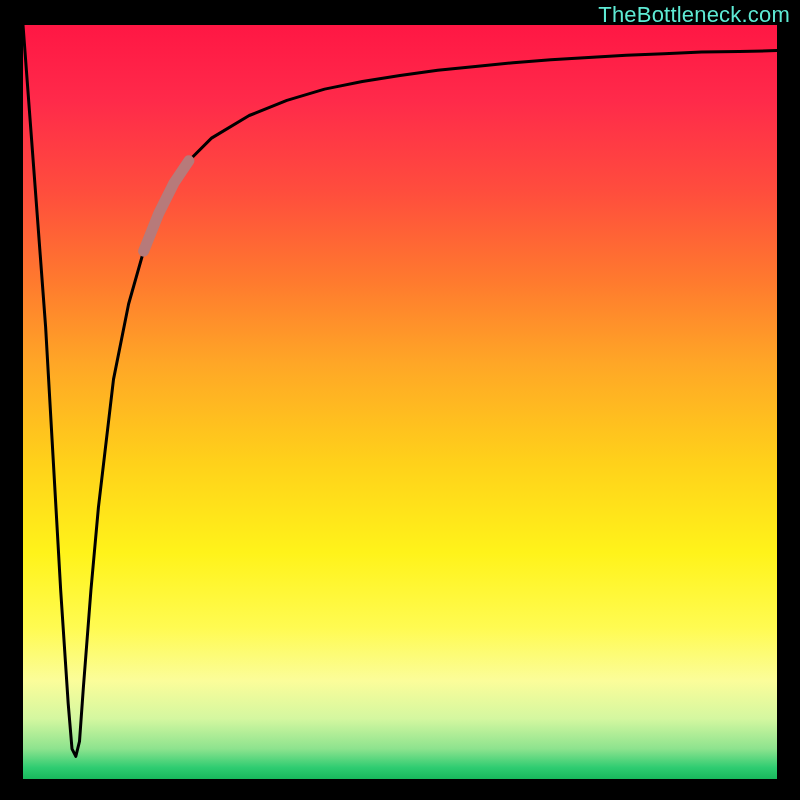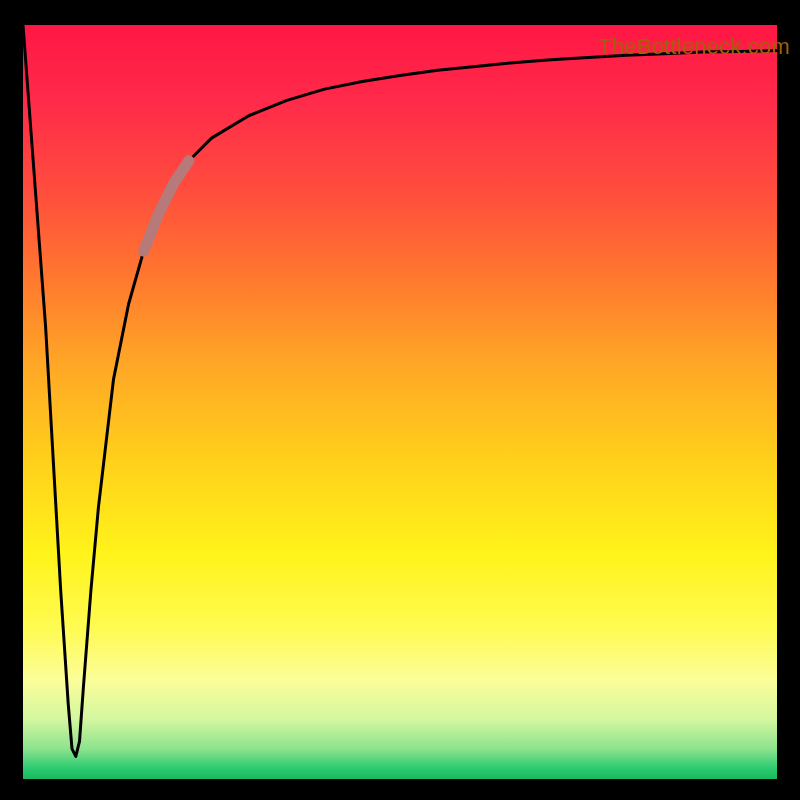--- a/index.html
+++ b/index.html
@@ -14,26 +14,25 @@
   .outer {
     position: relative;
     width: 800px;
     height: 800px;
     background: #000;
   }
   .watermark {
     position: absolute;
     top: 2px;
     right: 10px;
-    color: #a16207;
+    color: #5eead4;
     font-size: 22px;
     font-weight: 500;
     letter-spacing: 0.2px;
     z-index: 20;
-    margin-top: 32px;
   }
   .plot-frame {
     position: absolute;
     left: 20px;
     top: 22px;
     width: 760px;
     height: 760px;
     background: #000;
     z-index: 1;
   }

